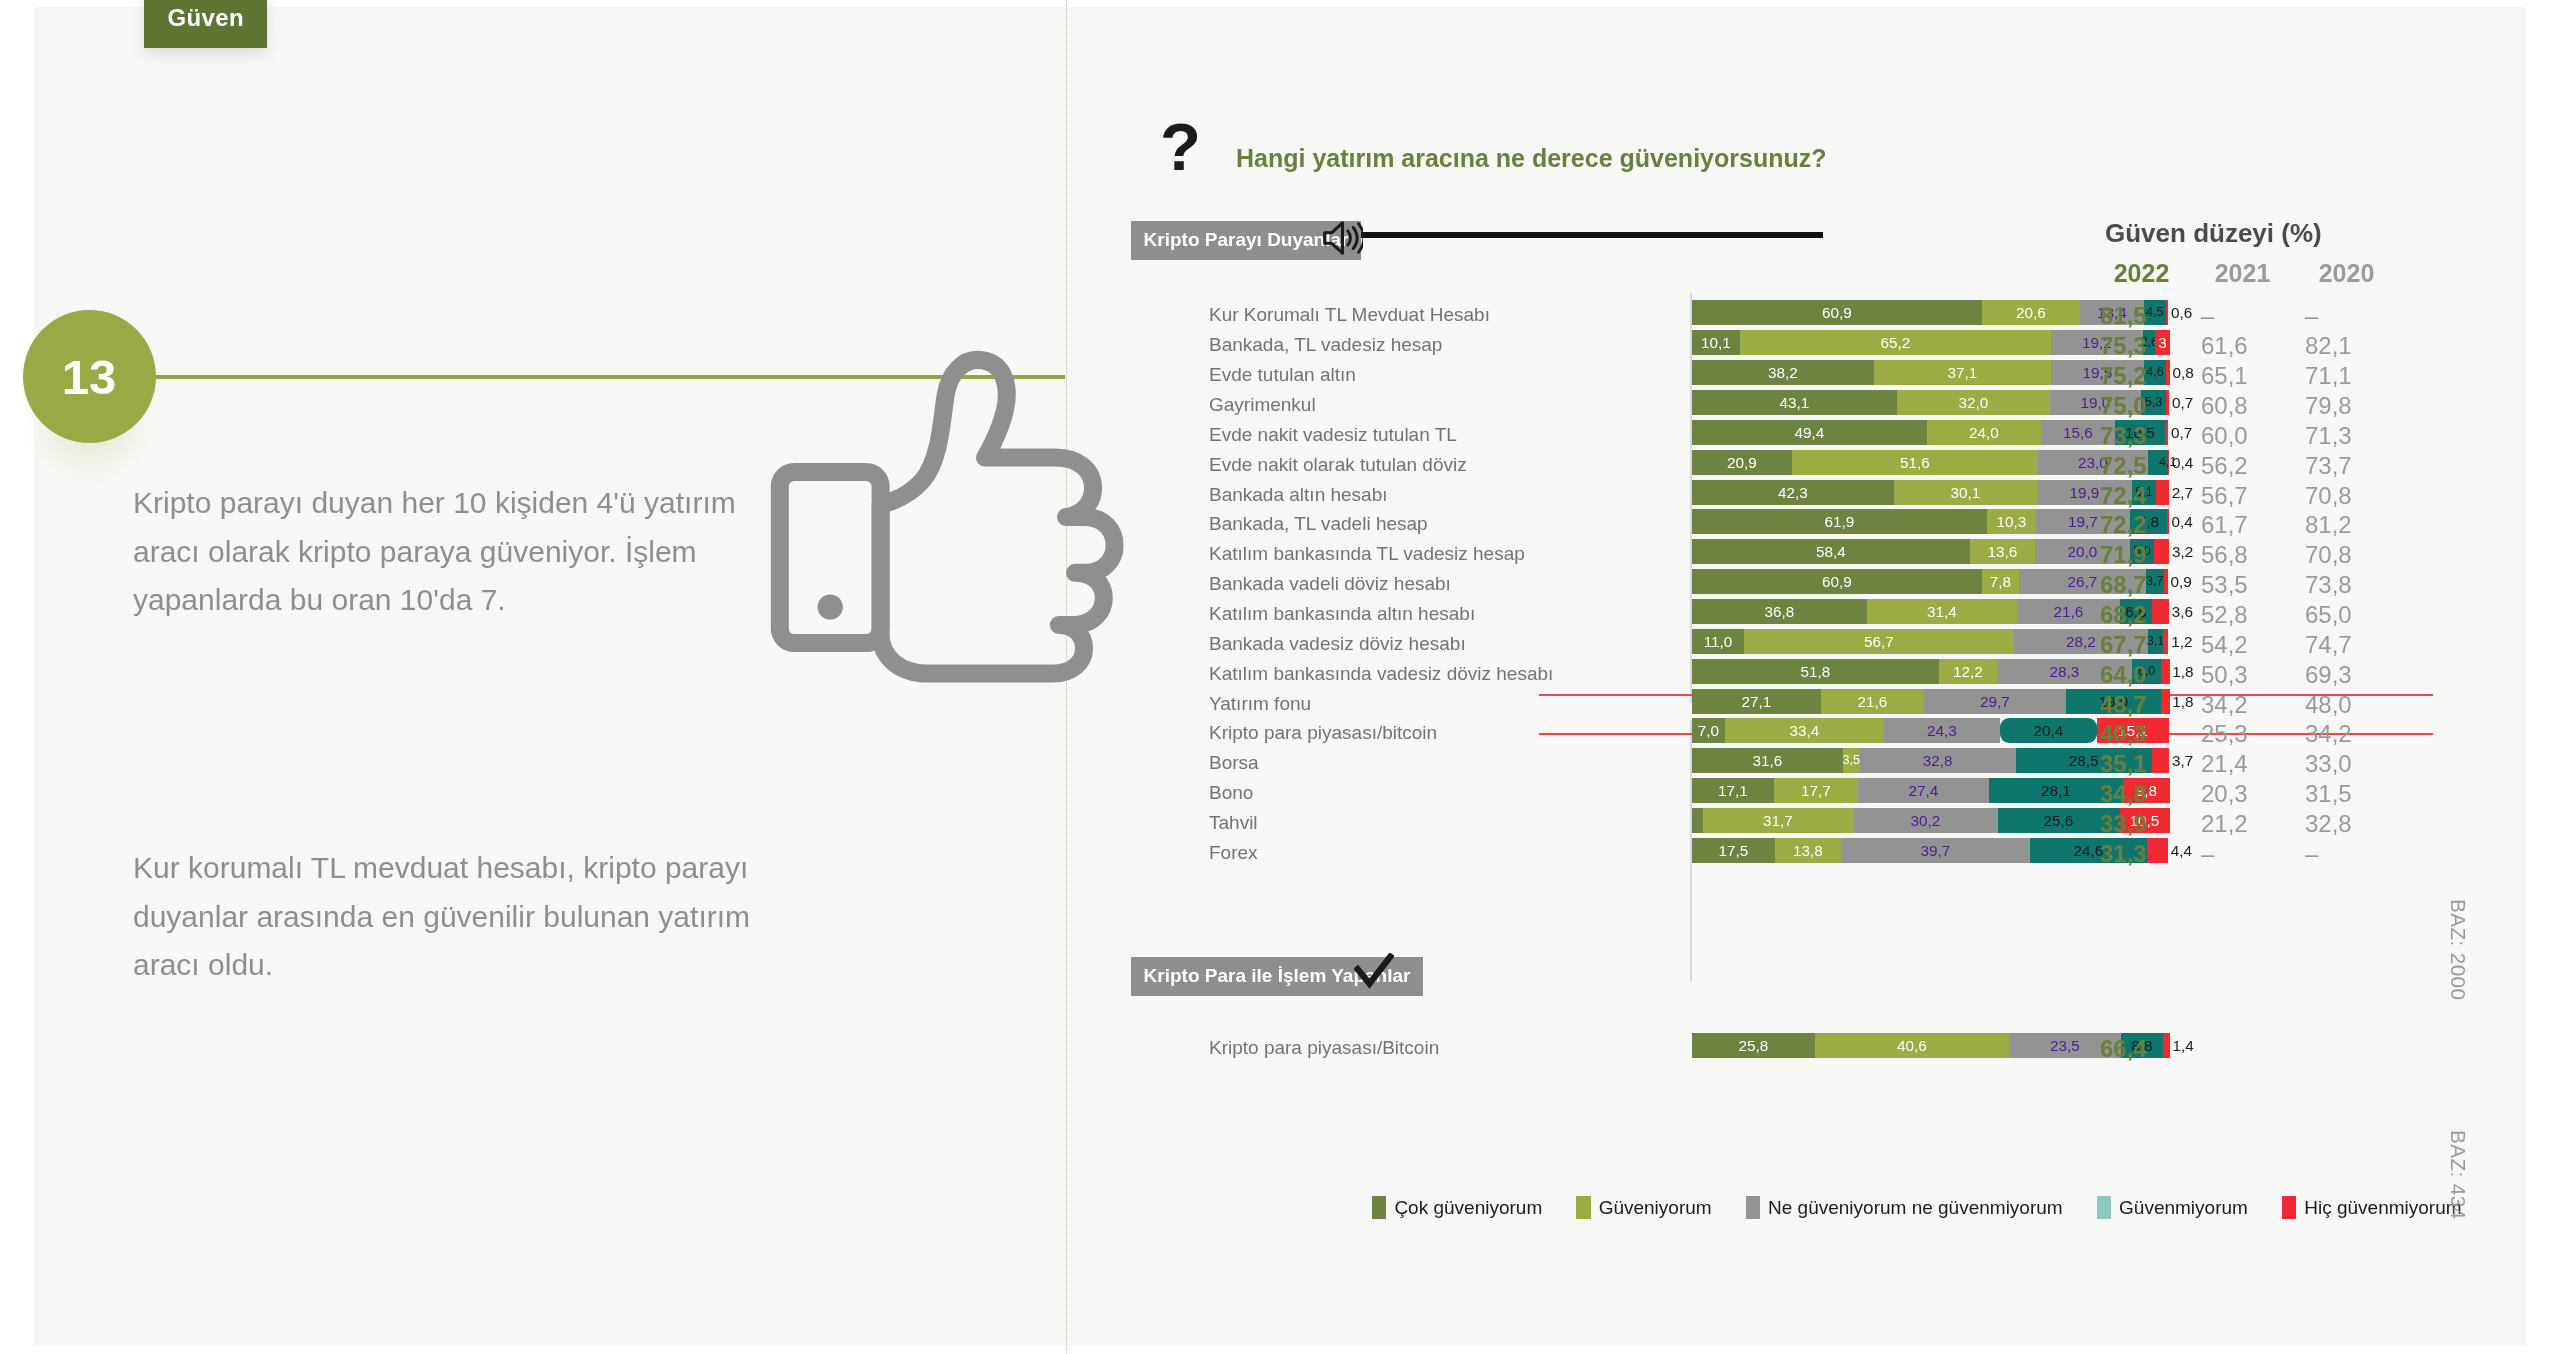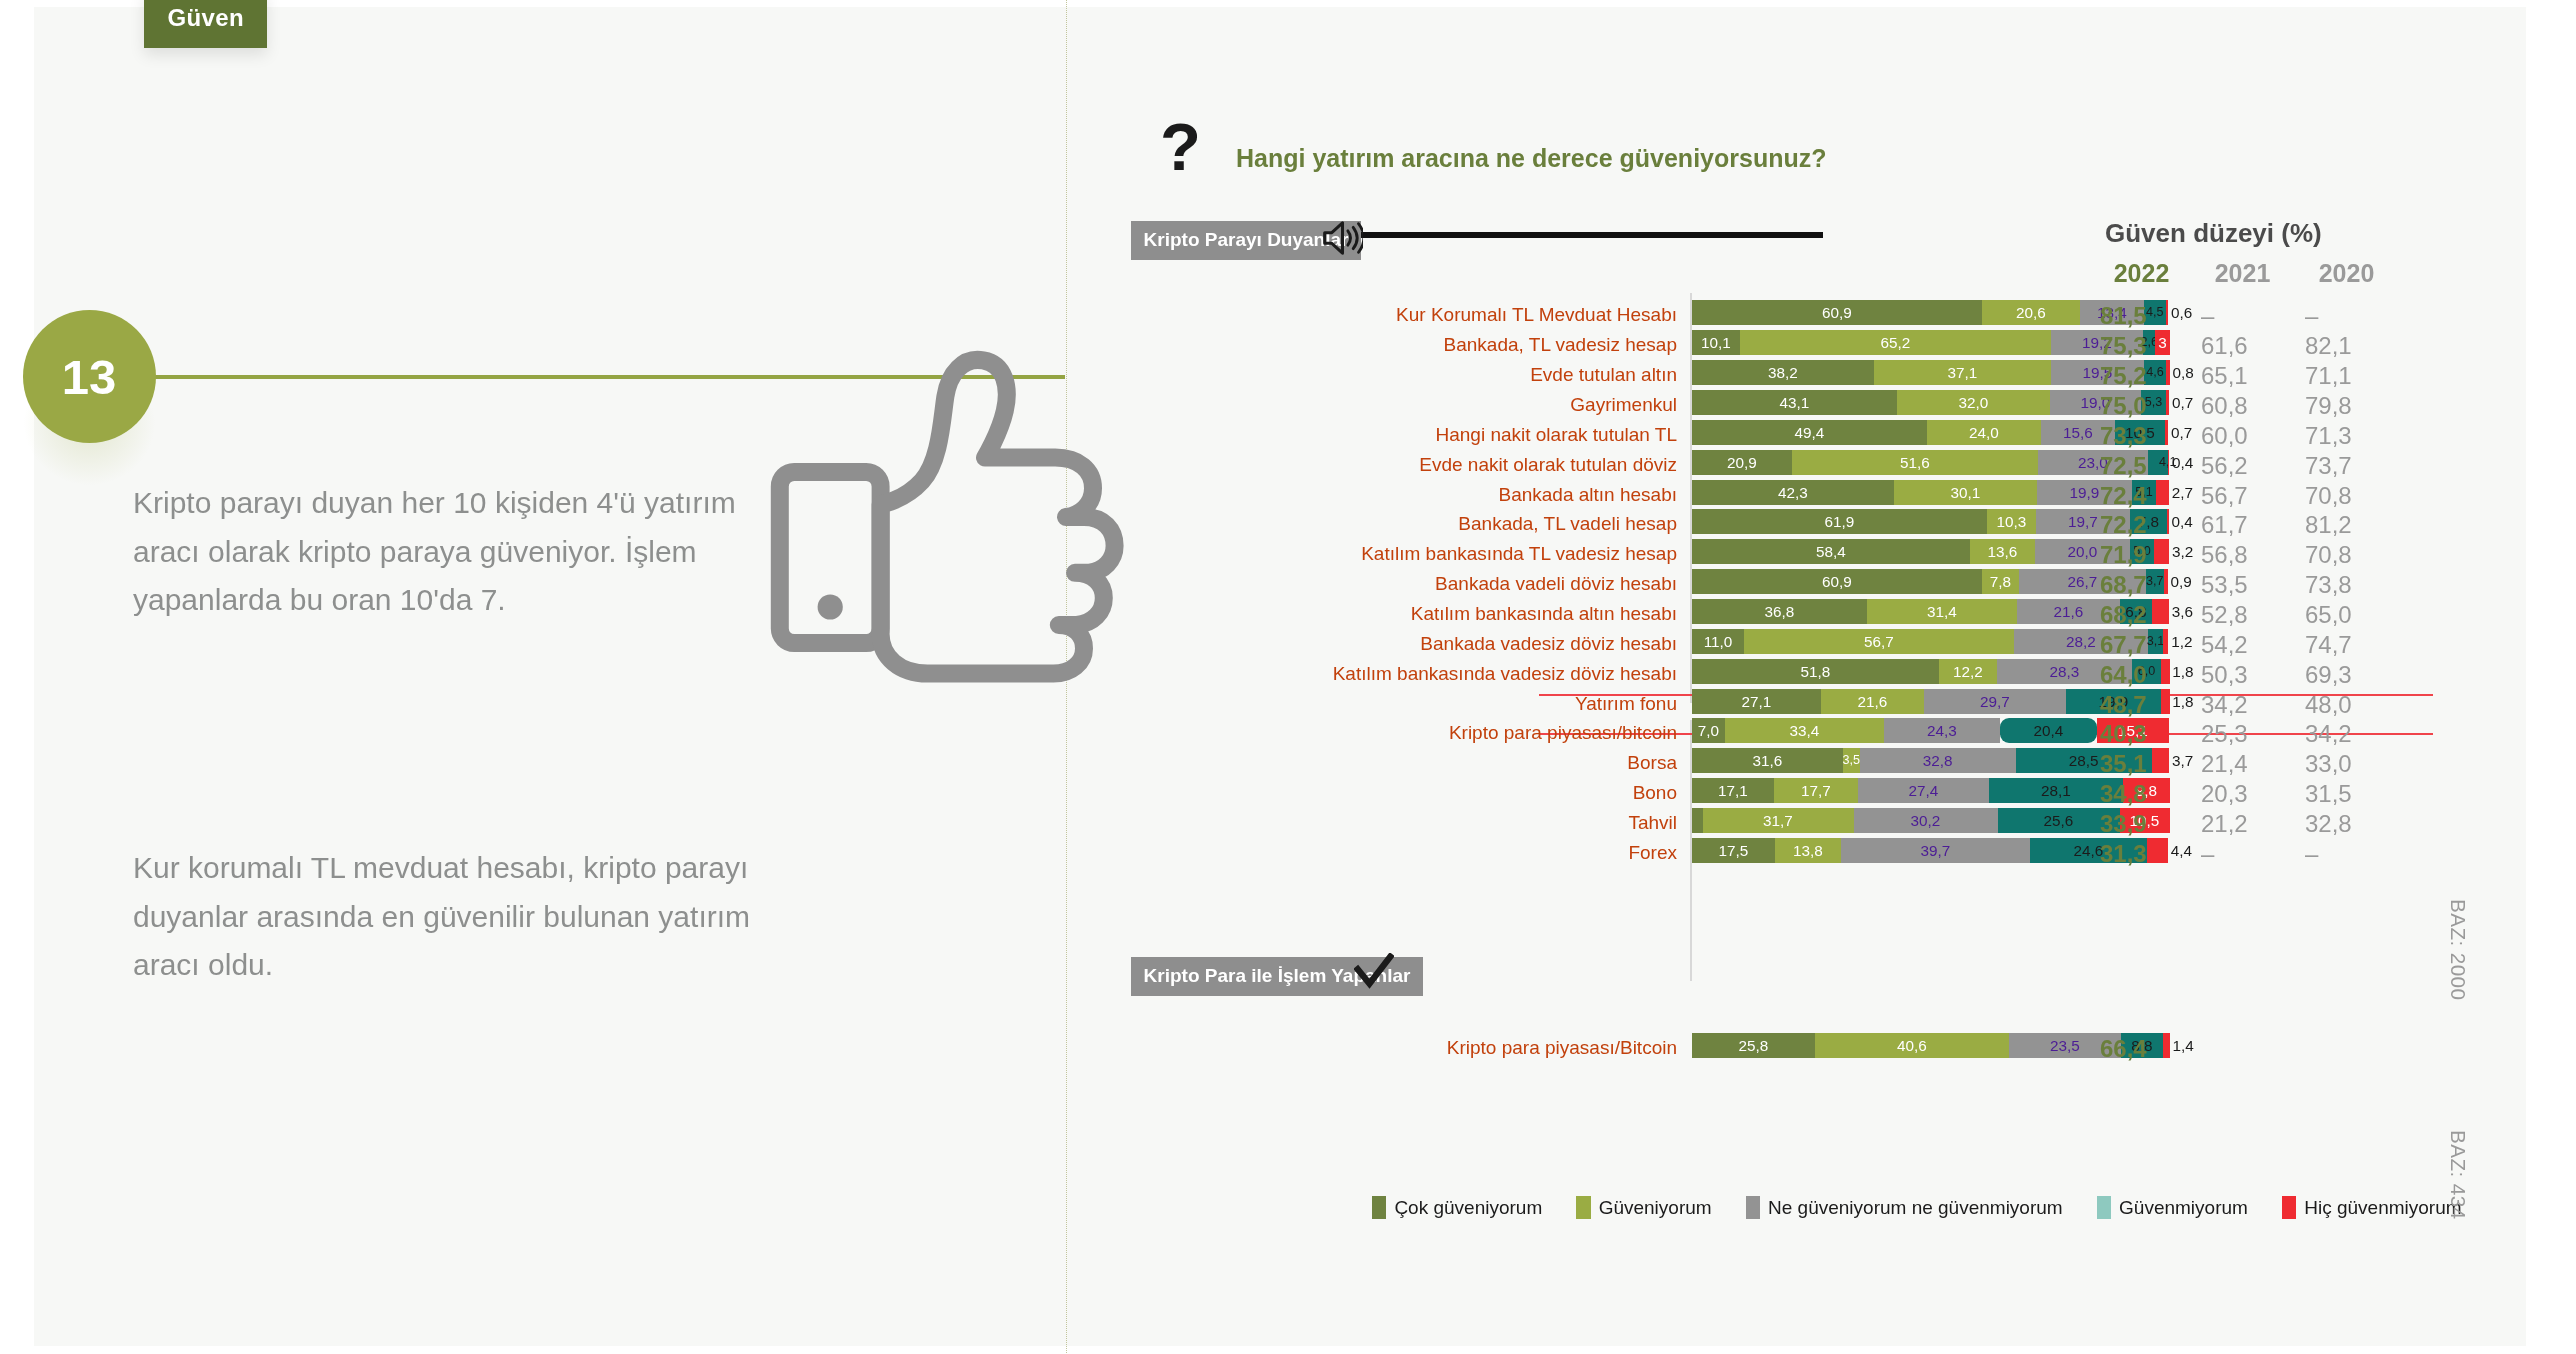--- a/index.html
+++ b/index.html
@@ -152,22 +152,22 @@
   #chart-axis-line-2 {
     position: absolute; left: 624px; top: 720px;
     width: 1.8px; height: 261px; background: #d8d8d8;
   }
 
   .chart-row {
     position: absolute; left: 0; width: 1510px; height: 31px;
   }
   .row-label {
     position: absolute; right: 899px; top: 3.6px;
-    width: 468px; text-align: right;
-    font-size: 19px; color: #c2410c; white-space: nowrap;
+    width: 468px; 
+    font-size: 19px; color: #737373; white-space: nowrap;
   }
   .bar-track {
     position: absolute; left: 626px; top: 0;
     width: 477px; height: 25px;
     display: flex; align-items: stretch;
   }
   .seg {
     position: relative;
     display: flex; align-items: center; justify-content: center;
     font-size: 15.3px; line-height: 1;
@@ -387,21 +387,21 @@
             </div>
             <div class="seg seg-5 seg-out" style="width: 3.3px; flex: 0 0 3.3px;">
               <span>0,7</span>
             </div>
           </div>
           <div class="val-2022">75,0</div>
           <div class="val-2021">60,8</div>
           <div class="val-2020">79,8</div>
         </div>
         <div class="chart-row" style="top: 420px;">
-          <div class="row-label">Hangi nakit olarak tutulan TL</div>
+          <div class="row-label">Evde nakit vadesiz tutulan TL</div>
           <div class="bar-track">
             <div class="seg seg-1" style="width: 235px; flex: 0 0 235px;">
               <span>49,4</span>
             </div>
             <div class="seg seg-2" style="width: 114px; flex: 0 0 114px;">
               <span>24,0</span>
             </div>
             <div class="seg seg-3" style="width: 74px; flex: 0 0 74px;">
               <span>15,6</span>
             </div>

